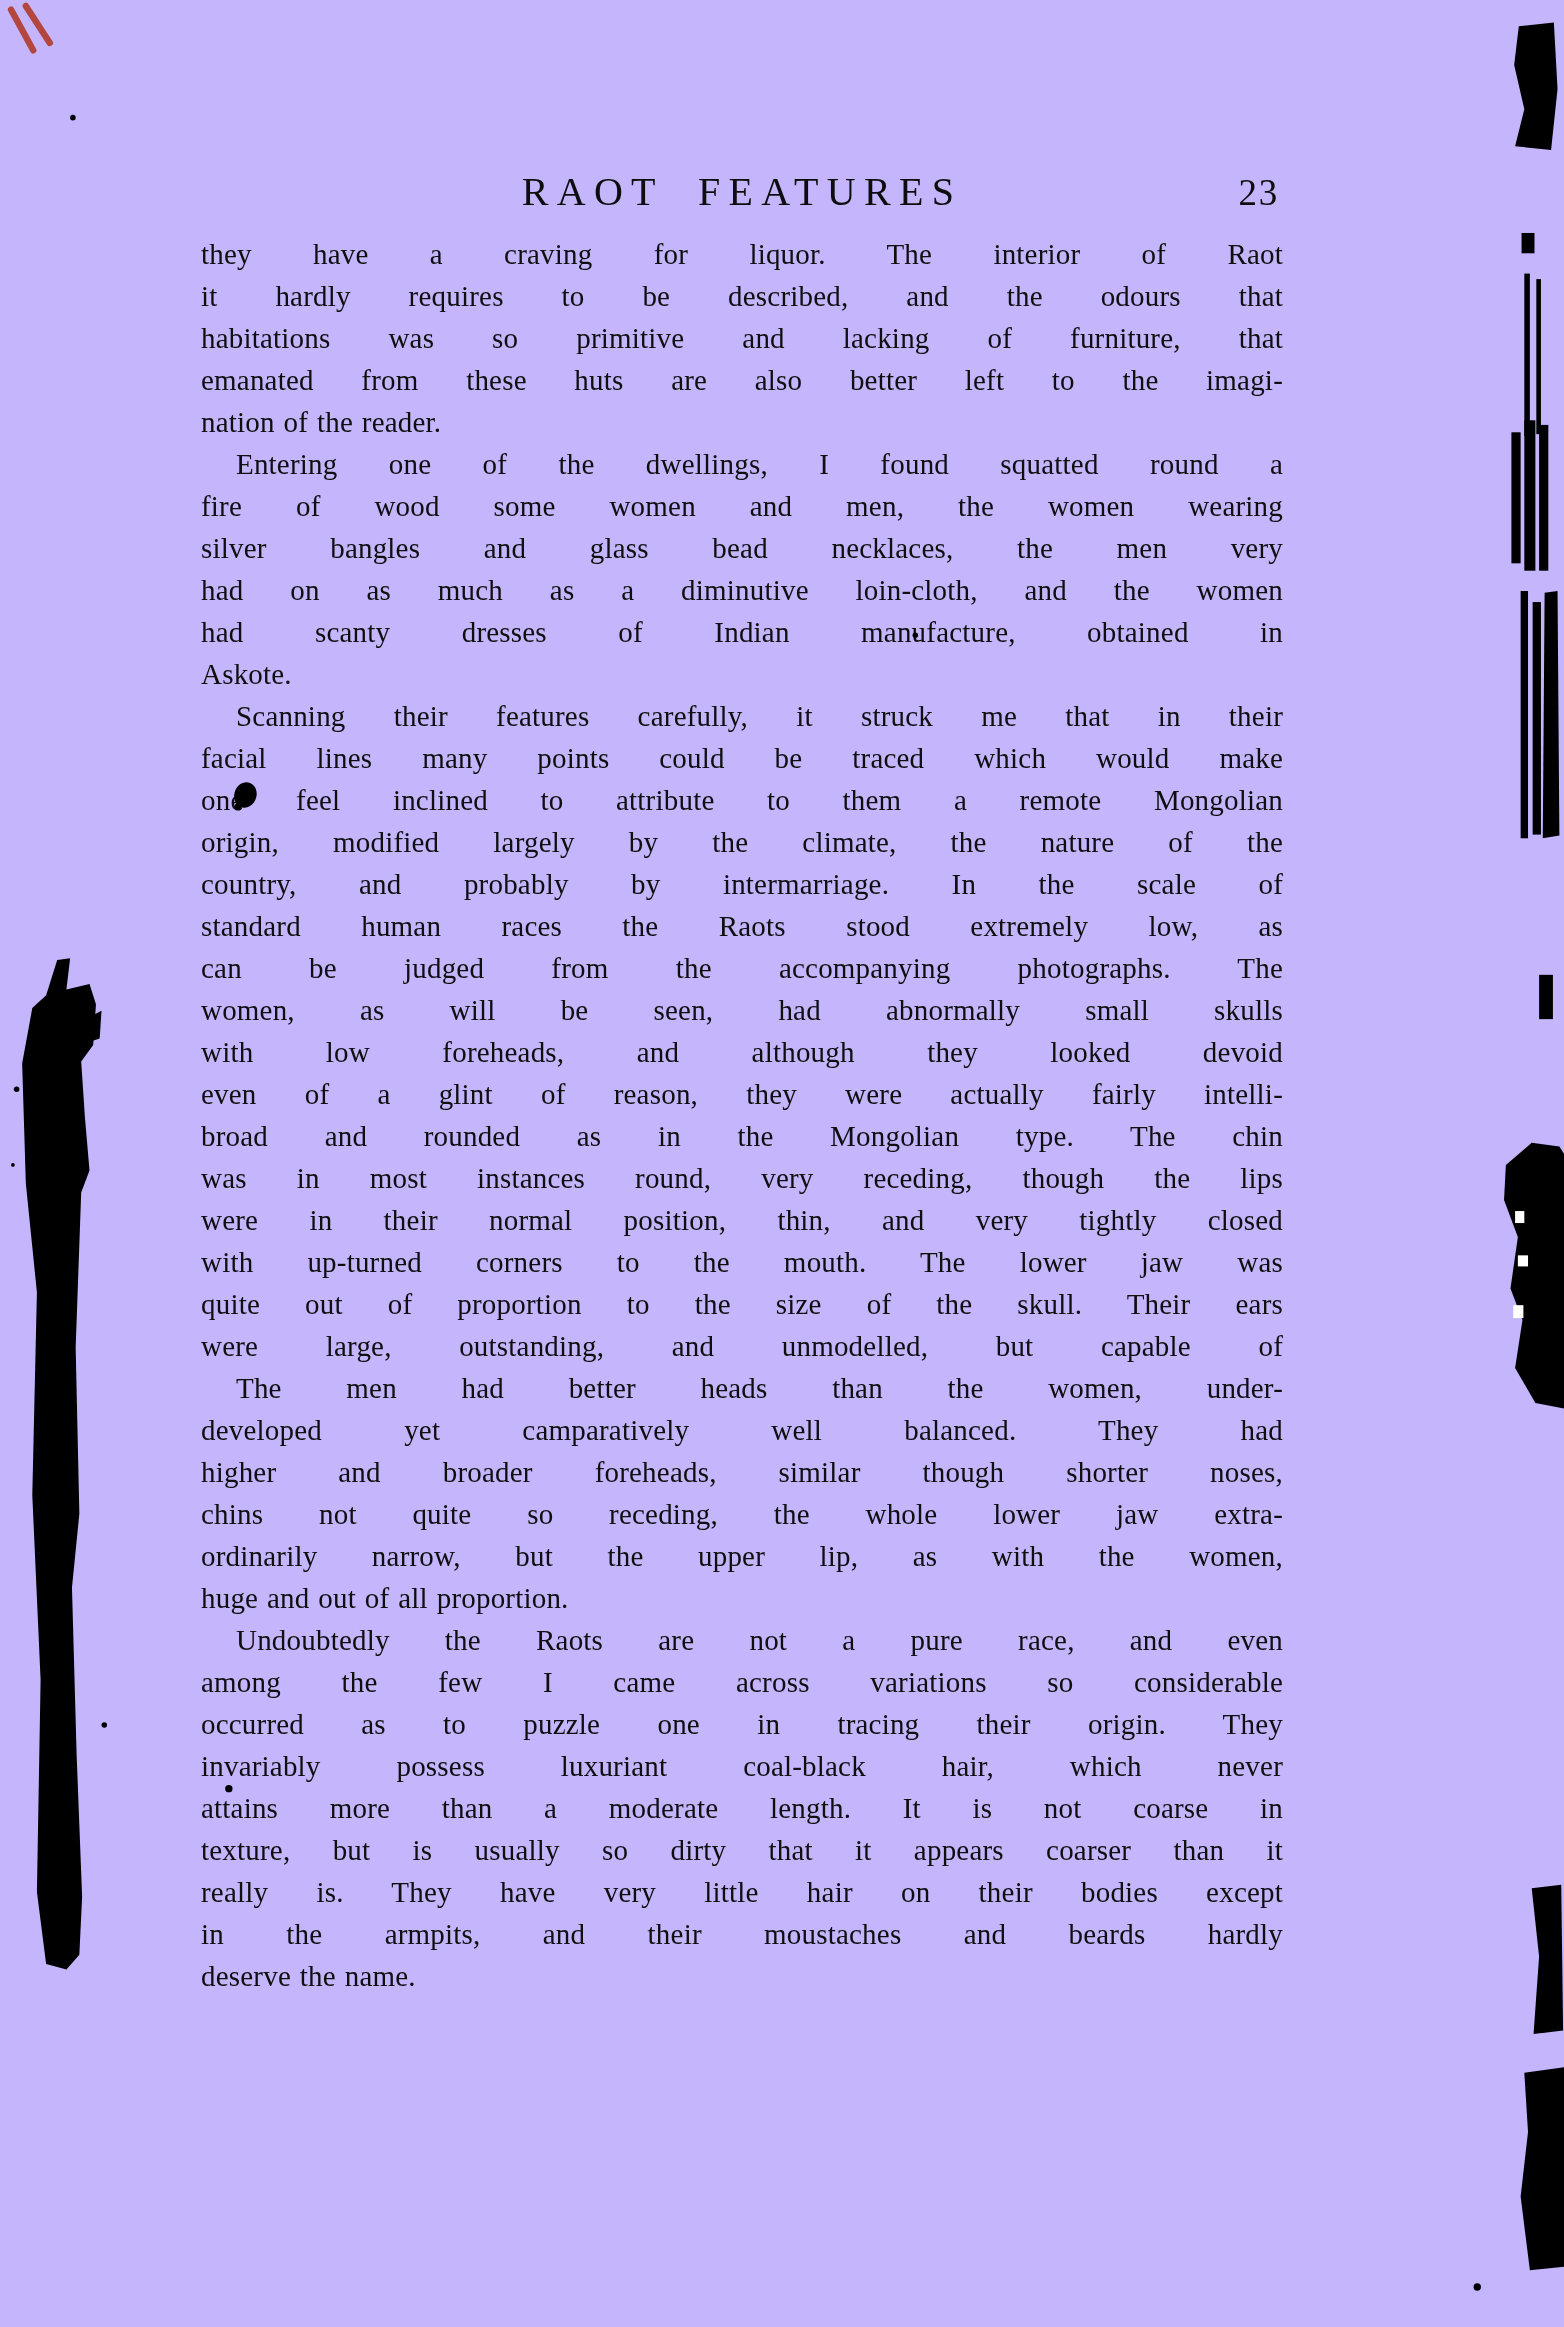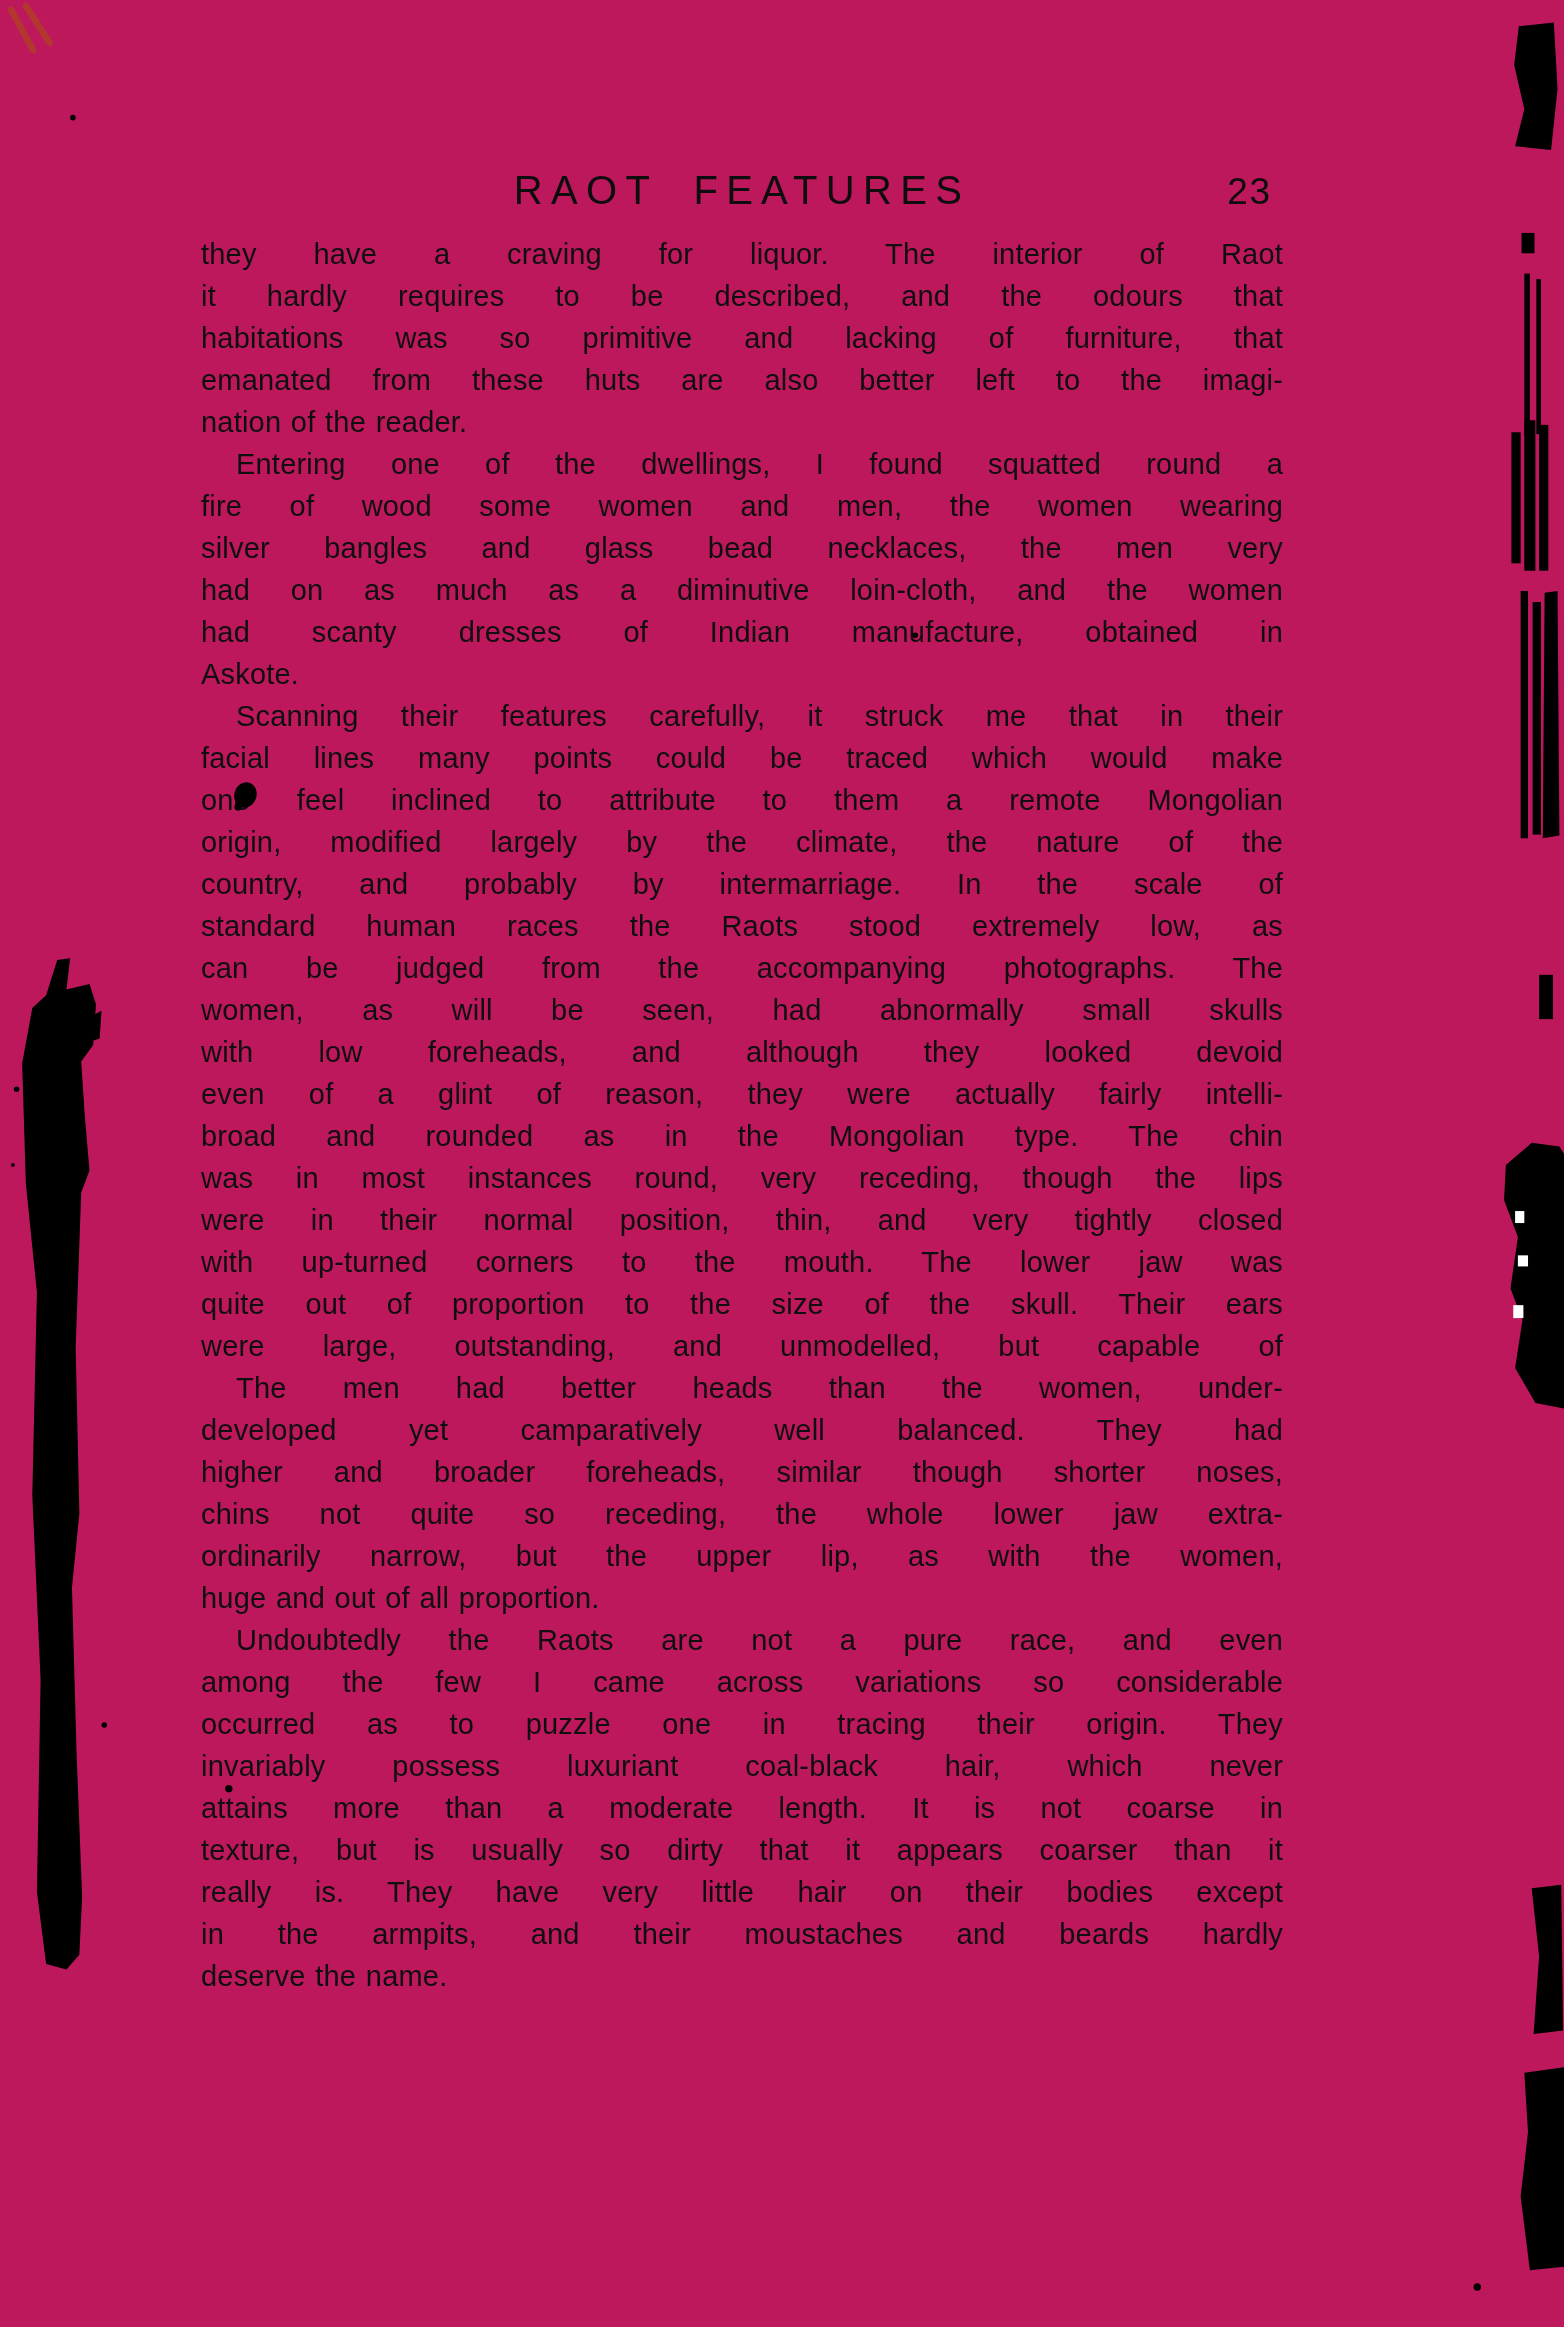--- a/index.html
+++ b/index.html
@@ -4,23 +4,23 @@
 <style>
   html, body {
     margin: 0;
     padding: 0;
     background: #ffffff;
   }
   .page {
     position: relative;
     width: 1564px;
     height: 2328px;
-    background: #be185d;
+    background: #c4b5fd;
     overflow: hidden;
-    font-family: Liberation Sans, sans-serif;
+    font-family: Liberation Serif, serif;
     color: #111111;
   }
   .header-row {
     position: absolute;
     left: 201px;
     top: 168px;
     width: 1082px;
     height: 46px;
   }
   .page-title {
@@ -29,21 +29,21 @@
     right: 0;
     text-align: center;
     font-size: 40px;
     letter-spacing: 8.3px;
     word-spacing: 16.6px;
     color: #0d0d0d;
     white-space: nowrap;
   }
   .page-number {
     position: absolute;
-    right: 11px;
+    right: 4px;
     top: 2.8px;
     font-size: 37px;
     letter-spacing: 1.8px;
     color: #0d0d0d;
   }
   .text-block {
     position: absolute;
     left: 201px;
     top: 233px;
     width: 1082px;

